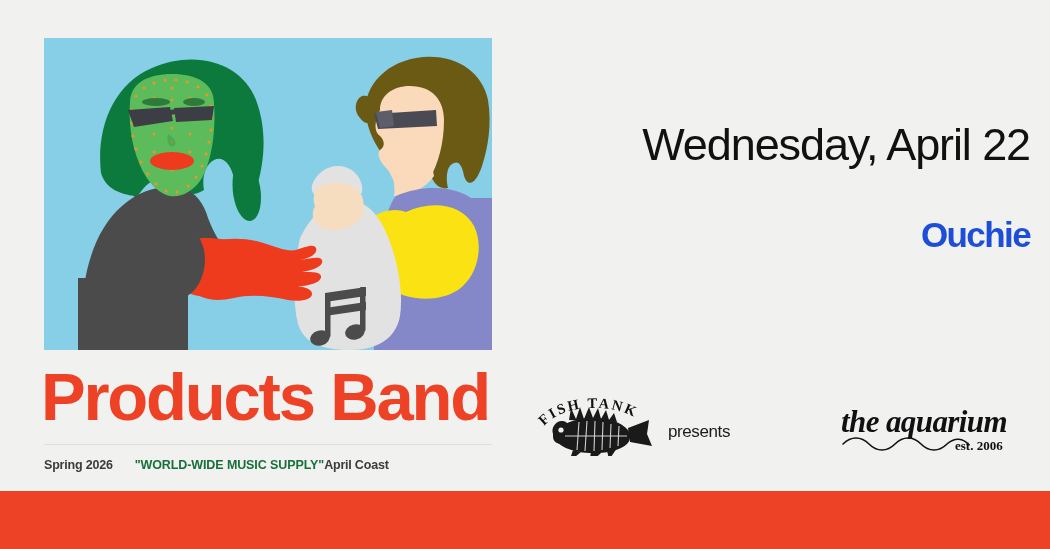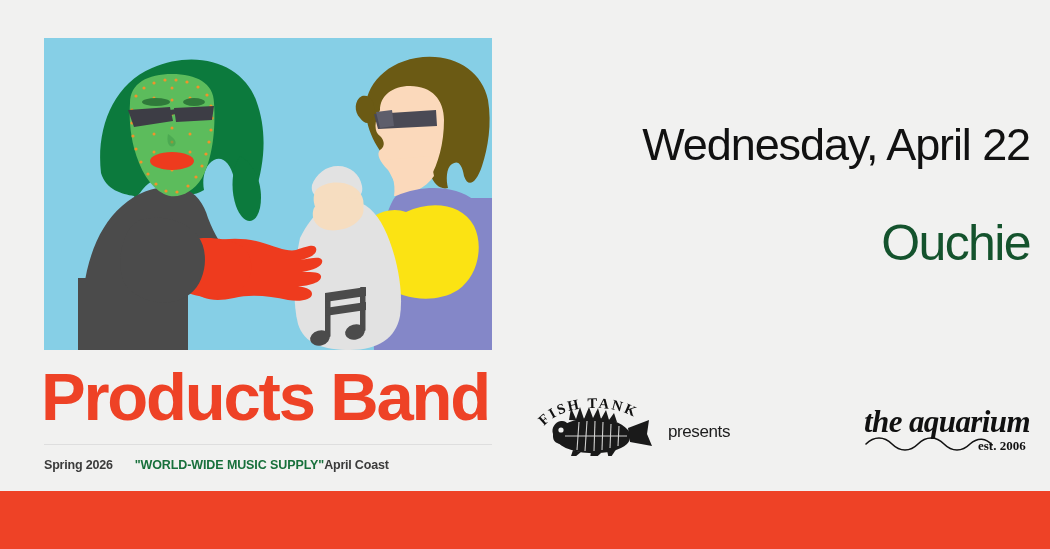--- a/index.html
+++ b/index.html
@@ -88,23 +88,23 @@
     font-weight: 500;
     color: #111111;
     letter-spacing: -1.1px;
     line-height: 1.1;
     white-space: nowrap;
   }
   .event-lineup {
     margin-top: 44px;
   }
   .headliner {
-    font-size: 50px;
-    font-weight: normal;
-    color: #14532d;
+    font-size: 35px;
+    font-weight: bold;
+    color: #1d4ed8;
     letter-spacing: -1.6px;
     line-height: 1.18;
     white-space: nowrap;
   }
   .support {
     font-size: 50px;
     font-weight: bold;
     color: #17703b;
     letter-spacing: -1.6px;
     line-height: 1.18;
@@ -130,21 +130,21 @@
     font-family: "Liberation Sans", sans-serif;
     font-size: 17px;
     font-weight: 500;
     color: #1c1c1c;
     letter-spacing: -0.4px;
     margin-left: 15px;
     margin-top: 14px;
   }
   .aquarium-logo {
     position: absolute;
-    left: 330px;
+    left: 307px;
     top: 6px;
     text-decoration: underline;
   }
 
   
   .bottom-bar {
     position: absolute;
     left: 0;
     right: 0;
     bottom: 0;

